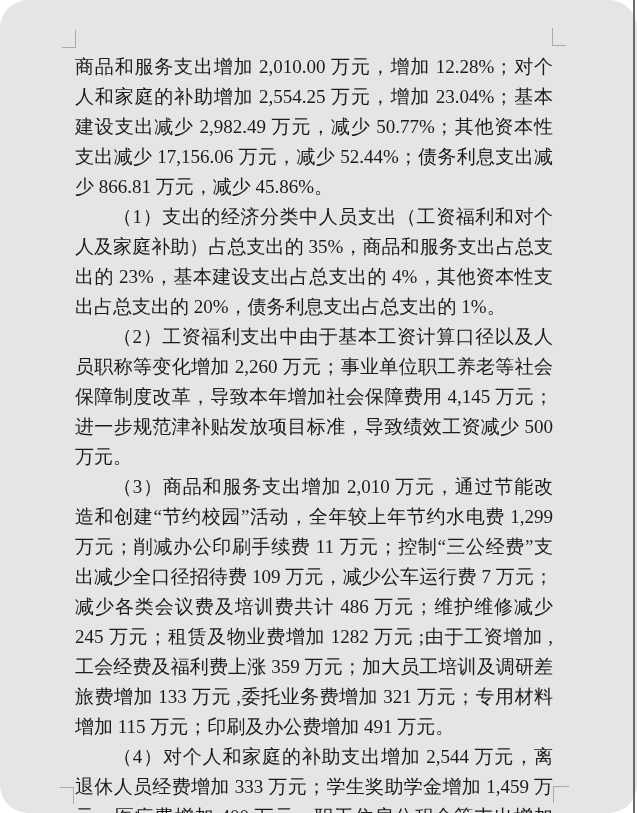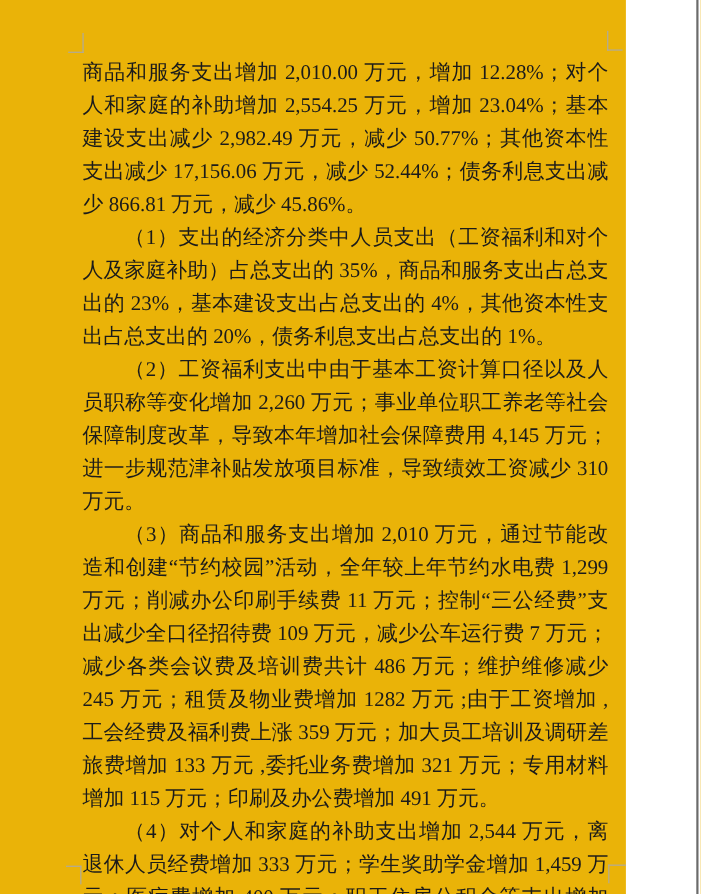--- a/index.html
+++ b/index.html
@@ -8,23 +8,24 @@
   }
   body {
     width: 637px;
     height: 813px;
     background: #ffffff;
     overflow: hidden;
     font-family: "Liberation Serif", "DejaVu Serif", serif;
   }
   .page {
     position: relative;
-    width: 569px;
+    width: 637px;
     height: 813px;
-    background: #eab308;
+    background: #e5e5e5;
+    border-radius: 28px;
   }
   
   .mark {
     position: absolute;
     pointer-events: none;
   }
   .mark-tl {
     left: 62px; top: 30px; width: 13px; height: 17px;
     border-right: 1px solid #aaaaaa;
     border-bottom: 1px solid #aaaaaa;
@@ -79,20 +80,20 @@
 <div class="page">
 
   <div class="mark mark-tl"></div>
   <div class="mark mark-tr"></div>
   <div class="mark mark-bl"></div>
   <div class="mark mark-br"></div>
 
   <div class="text-block">
     <p>商品和服务支出增加 2,010.00 万元，增加 12.28%；对个人和家庭的补助增加 2,554.25 万元，增加 23.04%；基本建设支出减少 2,982.49 万元，减少 50.77%；其他资本性支出减少 17,156.06 万元，减少 52.44%；债务利息支出减少 866.81 万元，减少 45.86%。</p>
     <p class="indent">（1）支出的经济分类中人员支出（工资福利和对个人及家庭补助）占总支出的 35%，商品和服务支出占总支出的 23%，基本建设支出占总支出的 4%，其他资本性支出占总支出的 20%，债务利息支出占总支出的 1%。</p>
-    <p class="indent">（2）工资福利支出中由于基本工资计算口径以及人员职称等变化增加 2,260 万元；事业单位职工养老等社会保障制度改革，导致本年增加社会保障费用 4,145 万元；进一步规范津补贴发放项目标准，导致绩效工资减少 310 万元。</p>
+    <p class="indent">（2）工资福利支出中由于基本工资计算口径以及人员职称等变化增加 2,260 万元；事业单位职工养老等社会保障制度改革，导致本年增加社会保障费用 4,145 万元；进一步规范津补贴发放项目标准，导致绩效工资减少 500 万元。</p>
     <p class="indent">（3）商品和服务支出增加 2,010 万元，通过节能改造和创建“节约校园”活动，全年较上年节约水电费 1,299 万元；削减办公印刷手续费 11 万元；控制“三公经费”支出减少全口径招待费 109 万元，减少公车运行费 7 万元；减少各类会议费及培训费共计 486 万元；维护维修减少 245 万元；租赁及物业费增加 1282 万元 ;由于工资增加 ,工会经费及福利费上涨 359 万元；加大员工培训及调研差旅费增加 133 万元 ,委托业务费增加 321 万元；专用材料增加 115 万元；印刷及办公费增加 491 万元。</p>
     <p class="indent">（4）对个人和家庭的补助支出增加 2,544 万元，离退休人员经费增加 333 万元；学生奖助学金增加 1,459 万元；医疗费增加 400 万元；职工住房公积金等支出增加 353 万元。</p>
   </div>
 
   <div class="right-edge"></div>
 
 </div>
 
 </body></html>

